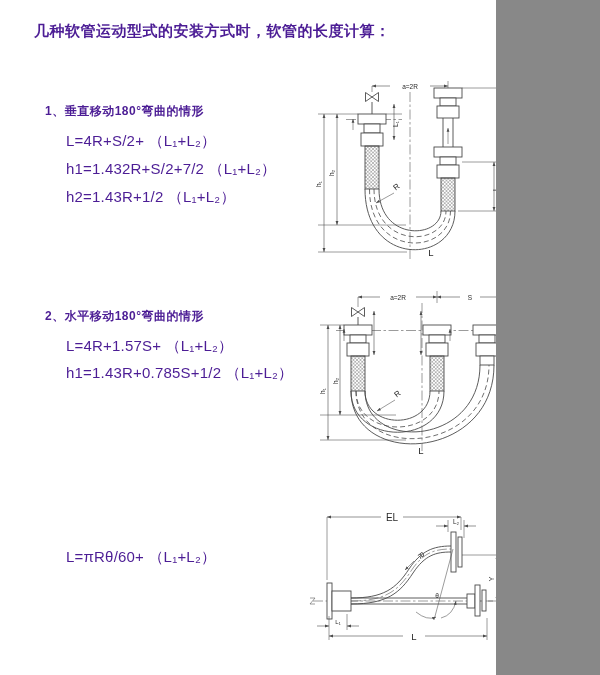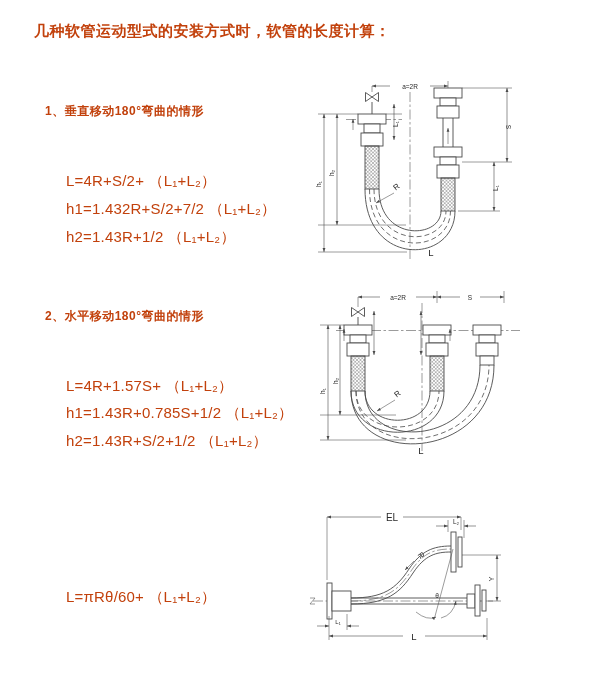--- a/index.html
+++ b/index.html
@@ -1,21 +1,21 @@
 <!DOCTYPE html>
 <html><head>
 <meta charset="utf-8">
 <style>
   html,body{margin:0;padding:0;background:#888;}
-  #page{position:relative;width:600px;height:675px;background:#ffffff;overflow:hidden;
-        font-family:"Liberation Sans","DejaVu Sans",sans-serif;color:#c2410c;}
+  #page{position:relative;width:496px;height:675px;background:#ffffff;overflow:hidden;
+        font-family:"Liberation Sans","DejaVu Sans",sans-serif;color:#4c1d95;}
   .abs{position:absolute;}
   #title{left:34px;top:22px;font-size:15px;font-weight:700;letter-spacing:0.5px;}
   .sec-heading{font-size:12px;font-weight:700;letter-spacing:0.5px;}
-  .formula{font-size:15px;font-weight:400;letter-spacing:0.2px;margin-top:40px;}
+  .formula{font-size:15px;font-weight:400;letter-spacing:0.2px;}
   
   svg{overflow:visible;}
   .ln{stroke:#4a4a4a;stroke-width:0.9;fill:none;}
   .tn{stroke:#4a4a4a;stroke-width:0.55;fill:none;}
   .dim{stroke:#4a4a4a;stroke-width:0.6;fill:none;}
   .dsh{stroke:#4a4a4a;stroke-width:0.8;fill:none;stroke-dasharray:5 3;}
   .cl{stroke:#4a4a4a;stroke-width:0.55;fill:none;stroke-dasharray:10 2.5 2.5 2.5;}
   .part{fill:#fff;stroke:#4a4a4a;stroke-width:0.9;}
   .hose{stroke:#4a4a4a;stroke-width:0.9;}
   svg text{font-family:"Liberation Sans","DejaVu Sans",sans-serif;fill:#2a2a2a;}
@@ -123,21 +123,20 @@
       <path class="tn" d="M84,121 L66,131" marker-end="url(#arA)"></path>
       <text class="lbl8" transform="rotate(-38 88 117)" x="88" y="117" text-anchor="middle">R</text>
     </g>
 
     <text class="lbl9" x="121" y="184" text-anchor="middle">L</text>
   </svg>
 
   <div class="abs sec-heading" style="left:45px;top:308px">2、水平移动180°弯曲的情形</div>
   <div class="abs formula" style="left:66px;top:337px">L=4R+1.57S+ （L₁+L₂）</div>
   <div class="abs formula" style="left:66px;top:364px">h1=1.43R+0.785S+1/2 （L₁+L₂）</div>
-  <div class="abs formula" style="left:66px;top:392px">h2=1.43R+S/2+1/2 （L₁+L₂）</div>
 
   <svg class="abs" style="left:308px;top:283px" width="295" height="175" viewBox="0 0 295 175">
     <defs>
       <marker id="arB" markerWidth="8" markerHeight="7" refX="7" refY="3.5" orient="auto-start-reverse">
         <path d="M0,1 L7,3.5 L0,6 Z" fill="#4a4a4a"></path>
       </marker>
       <pattern id="htB" width="3.5" height="3.5" patternUnits="userSpaceOnUse">
         <path d="M0,3.5 L3.5,0 M0,0 L3.5,3.5" stroke="#777" stroke-width="0.5"></path>
       </pattern>
     </defs>

